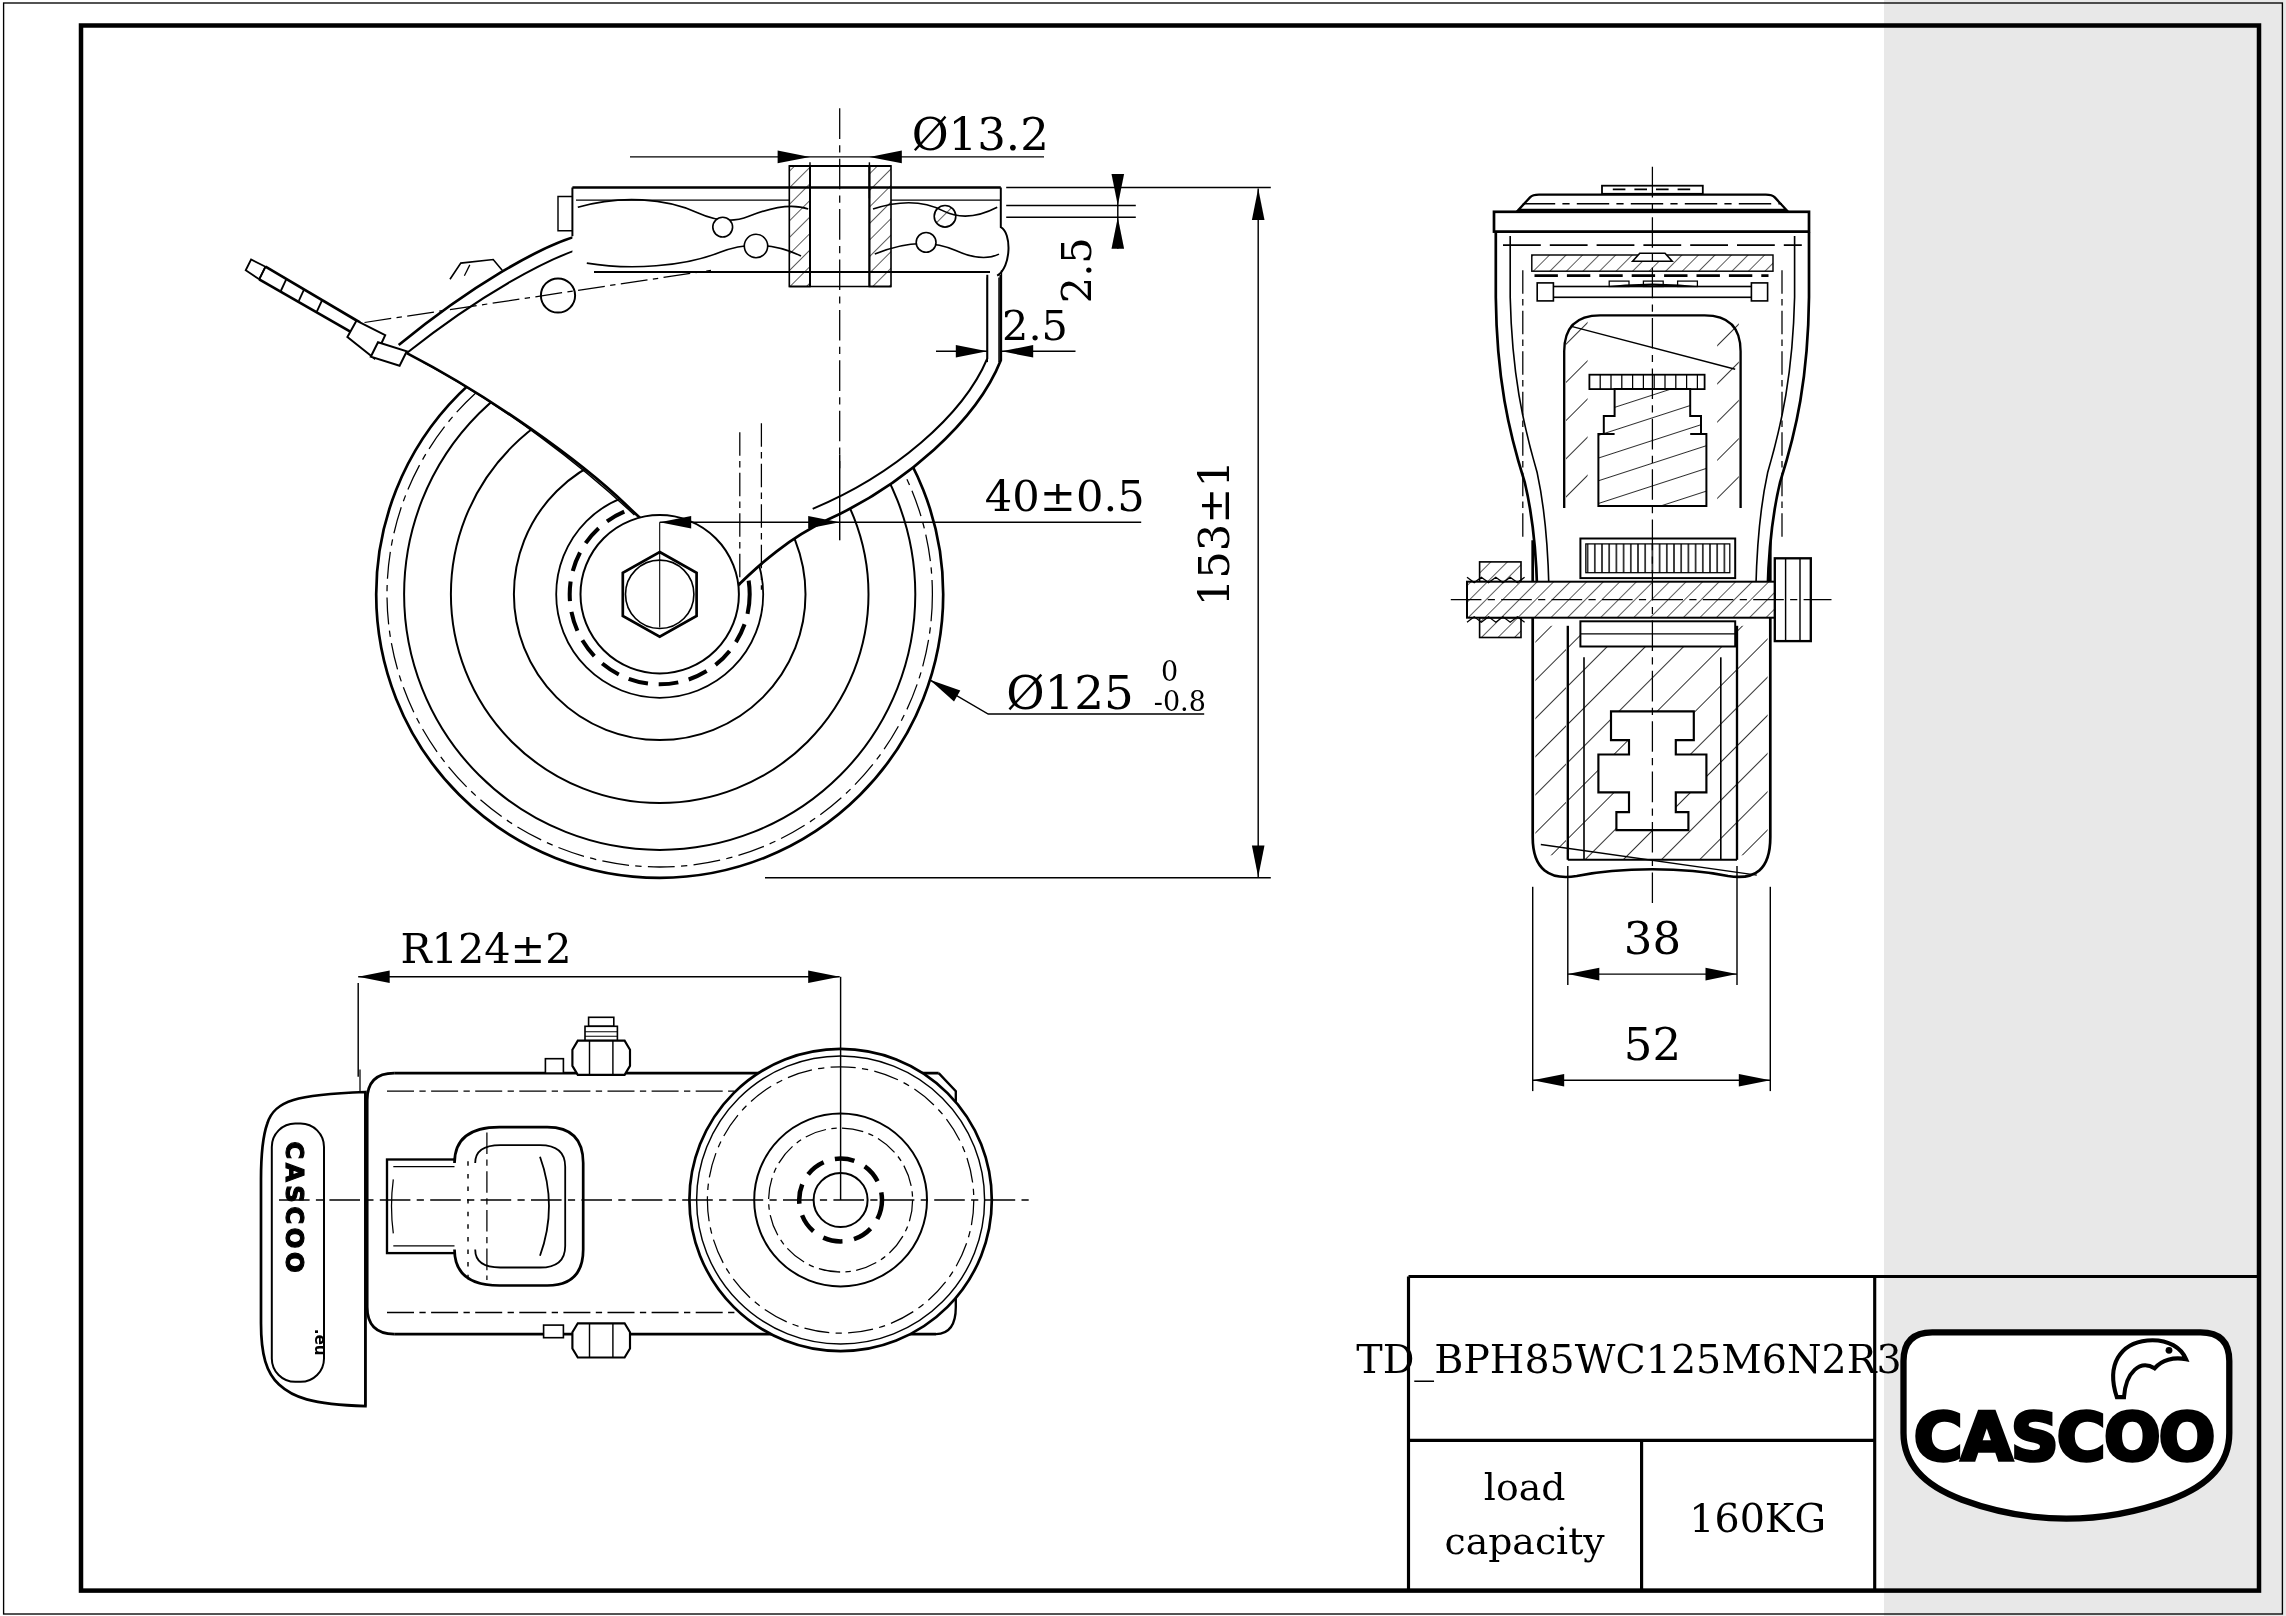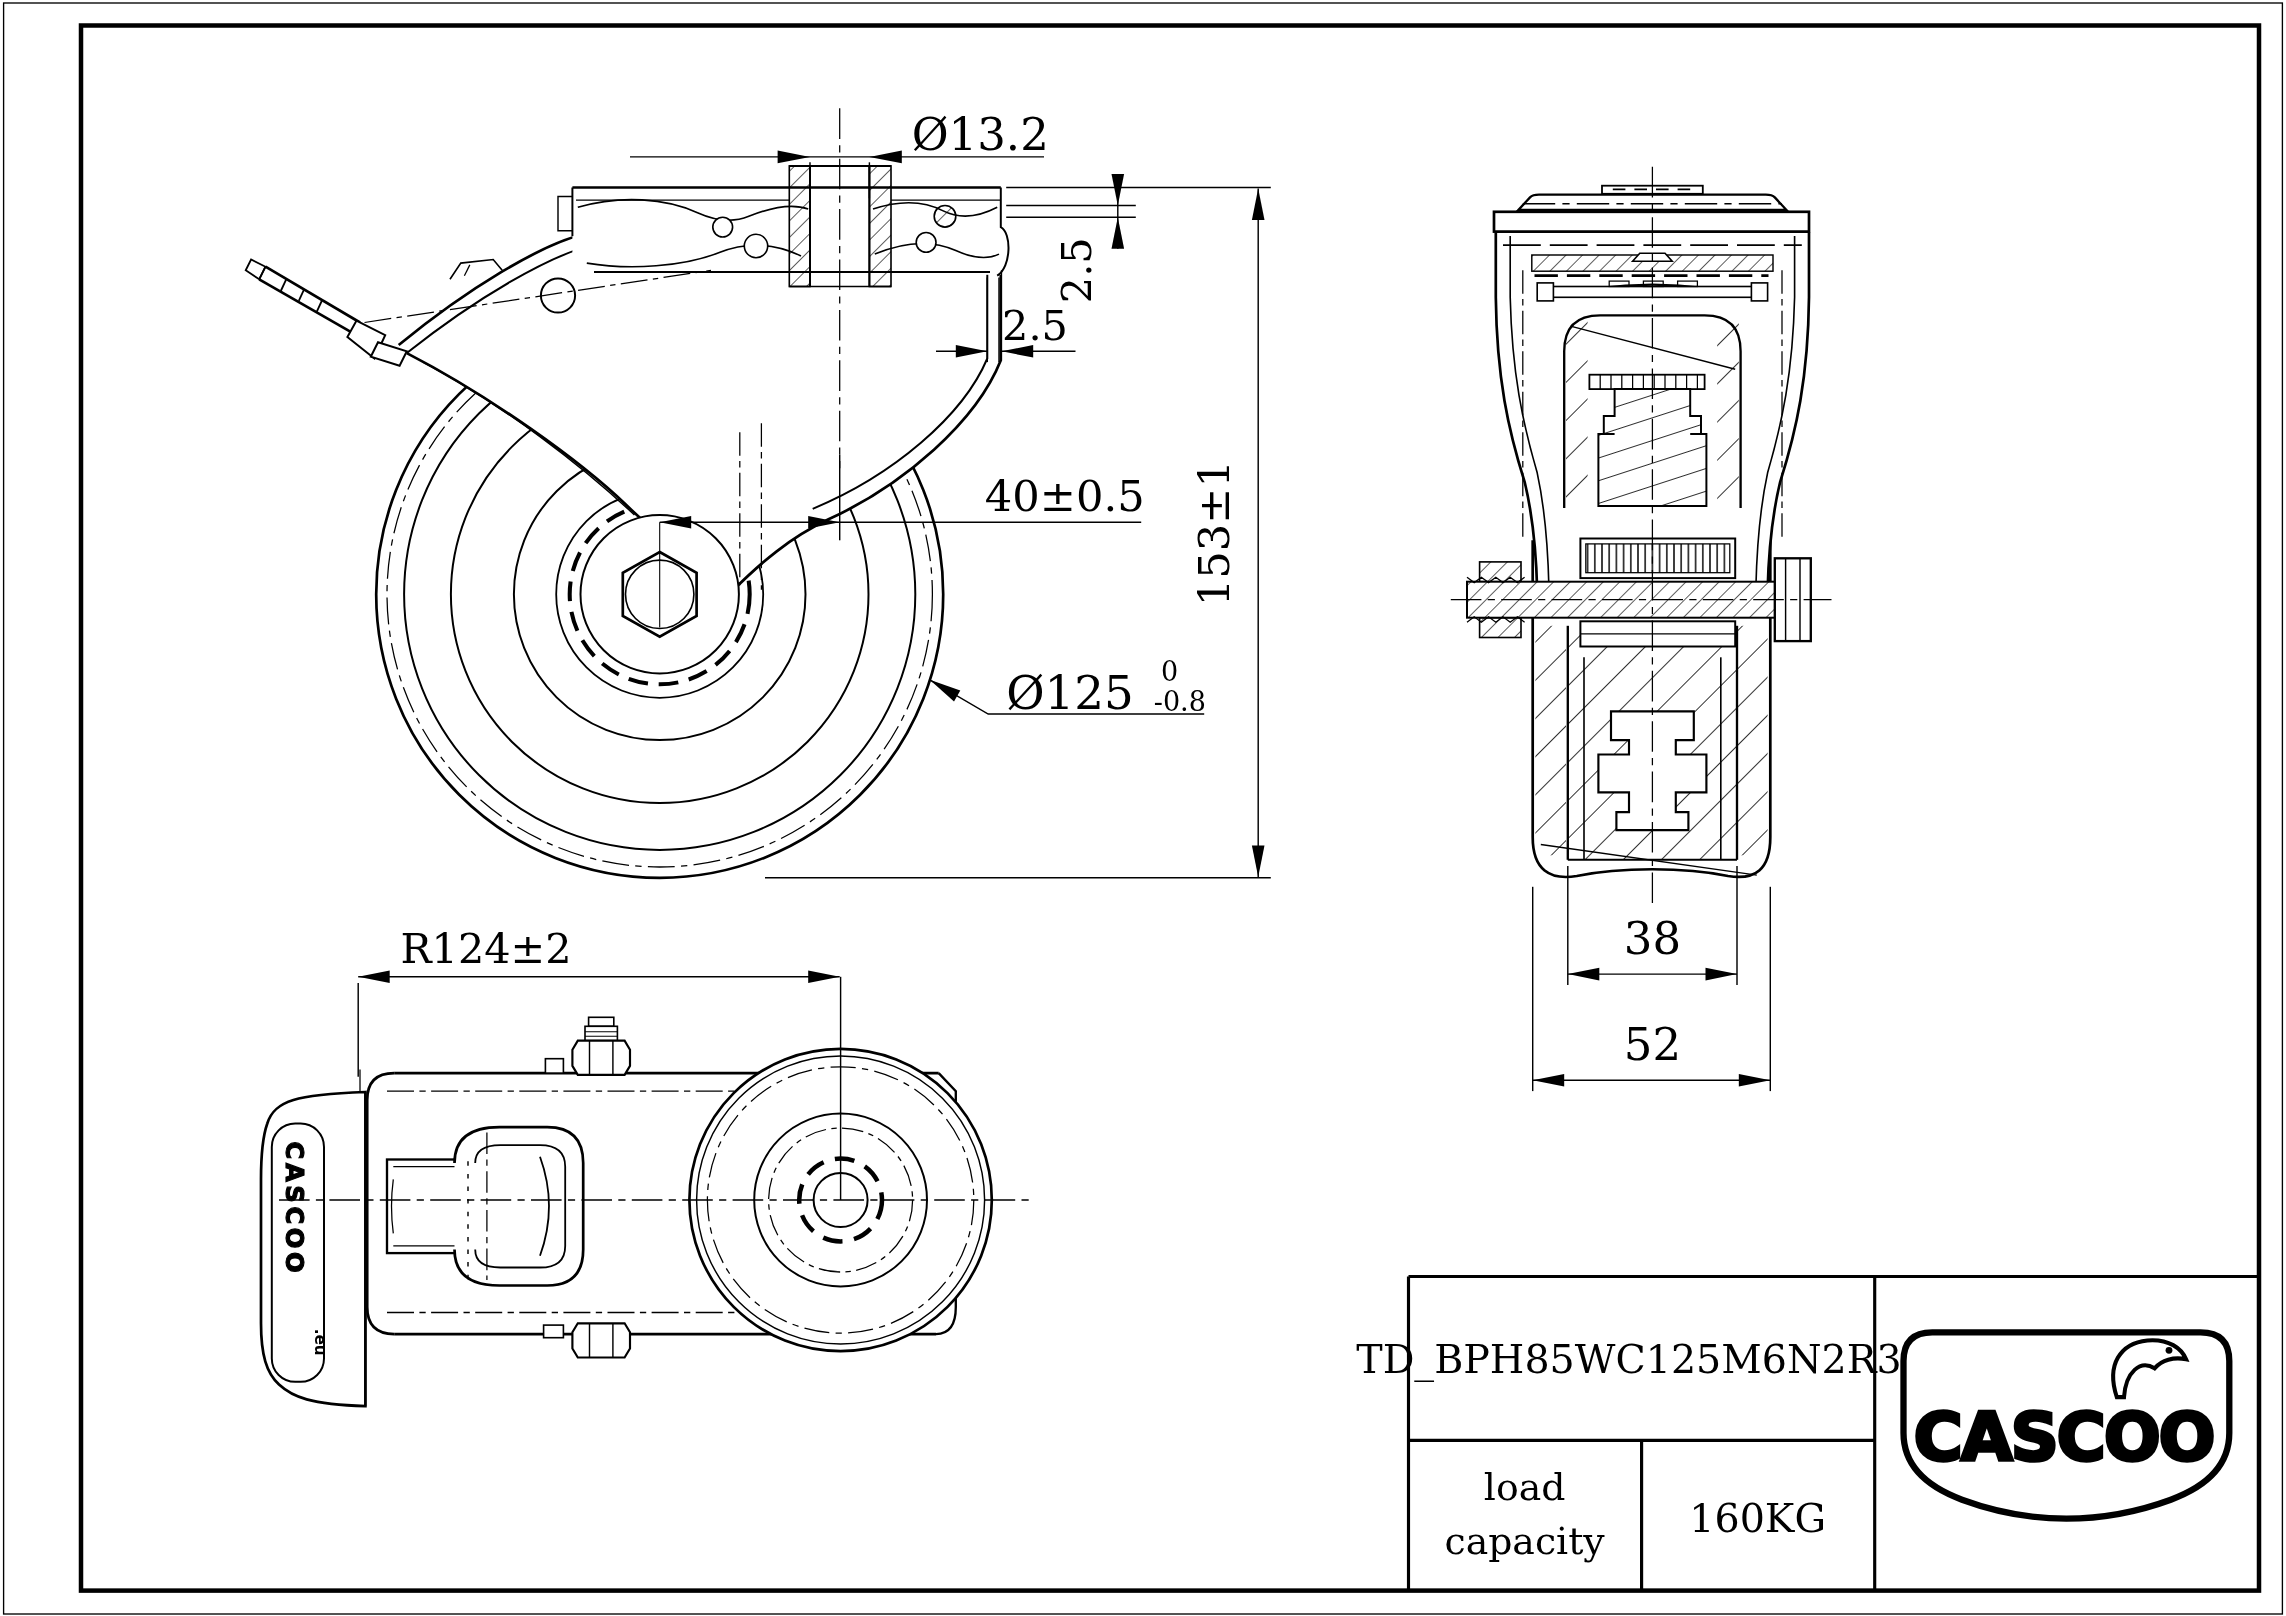--- a/index.html
+++ b/index.html
@@ -1,18 +1,18 @@
 <!DOCTYPE html>
 <html style="font-size:14.4px"><head>
 <meta charset="utf-8">
 <style>
   html,body{margin:0;padding:0;background:#e8e8e8;}
   .page{
     position:relative;
-    width:2286px;height:1617px;
+    width:1884px;height:1617px;
     background:#ffffff;
     font-family:"DejaVu Serif","Liberation Serif",serif;
   }
   svg{position:absolute;inset:0;display:block;}
   text{fill:#000;}
   .dim{font-family:"DejaVu Serif","Liberation Serif",serif;}
   .tb {font-family:"DejaVu Serif","Liberation Serif",serif;}
   .logoTxt{font-family:"DejaVu Sans","Liberation Sans",sans-serif;font-weight:800;}
   .pedalTxt{font-family:"DejaVu Sans","Liberation Sans",sans-serif;font-weight:700;}
 </style>

